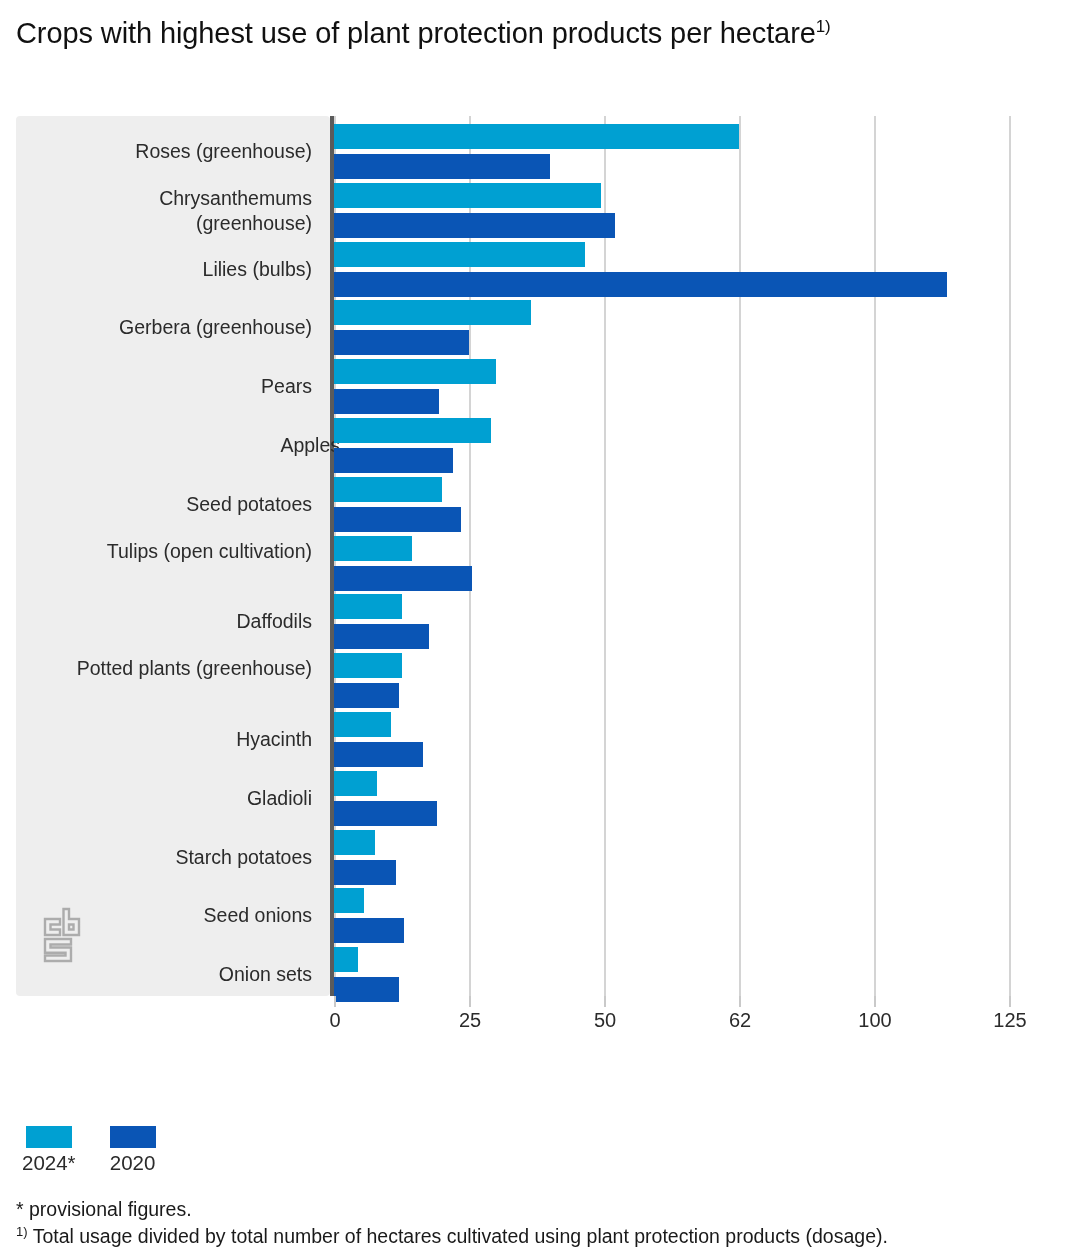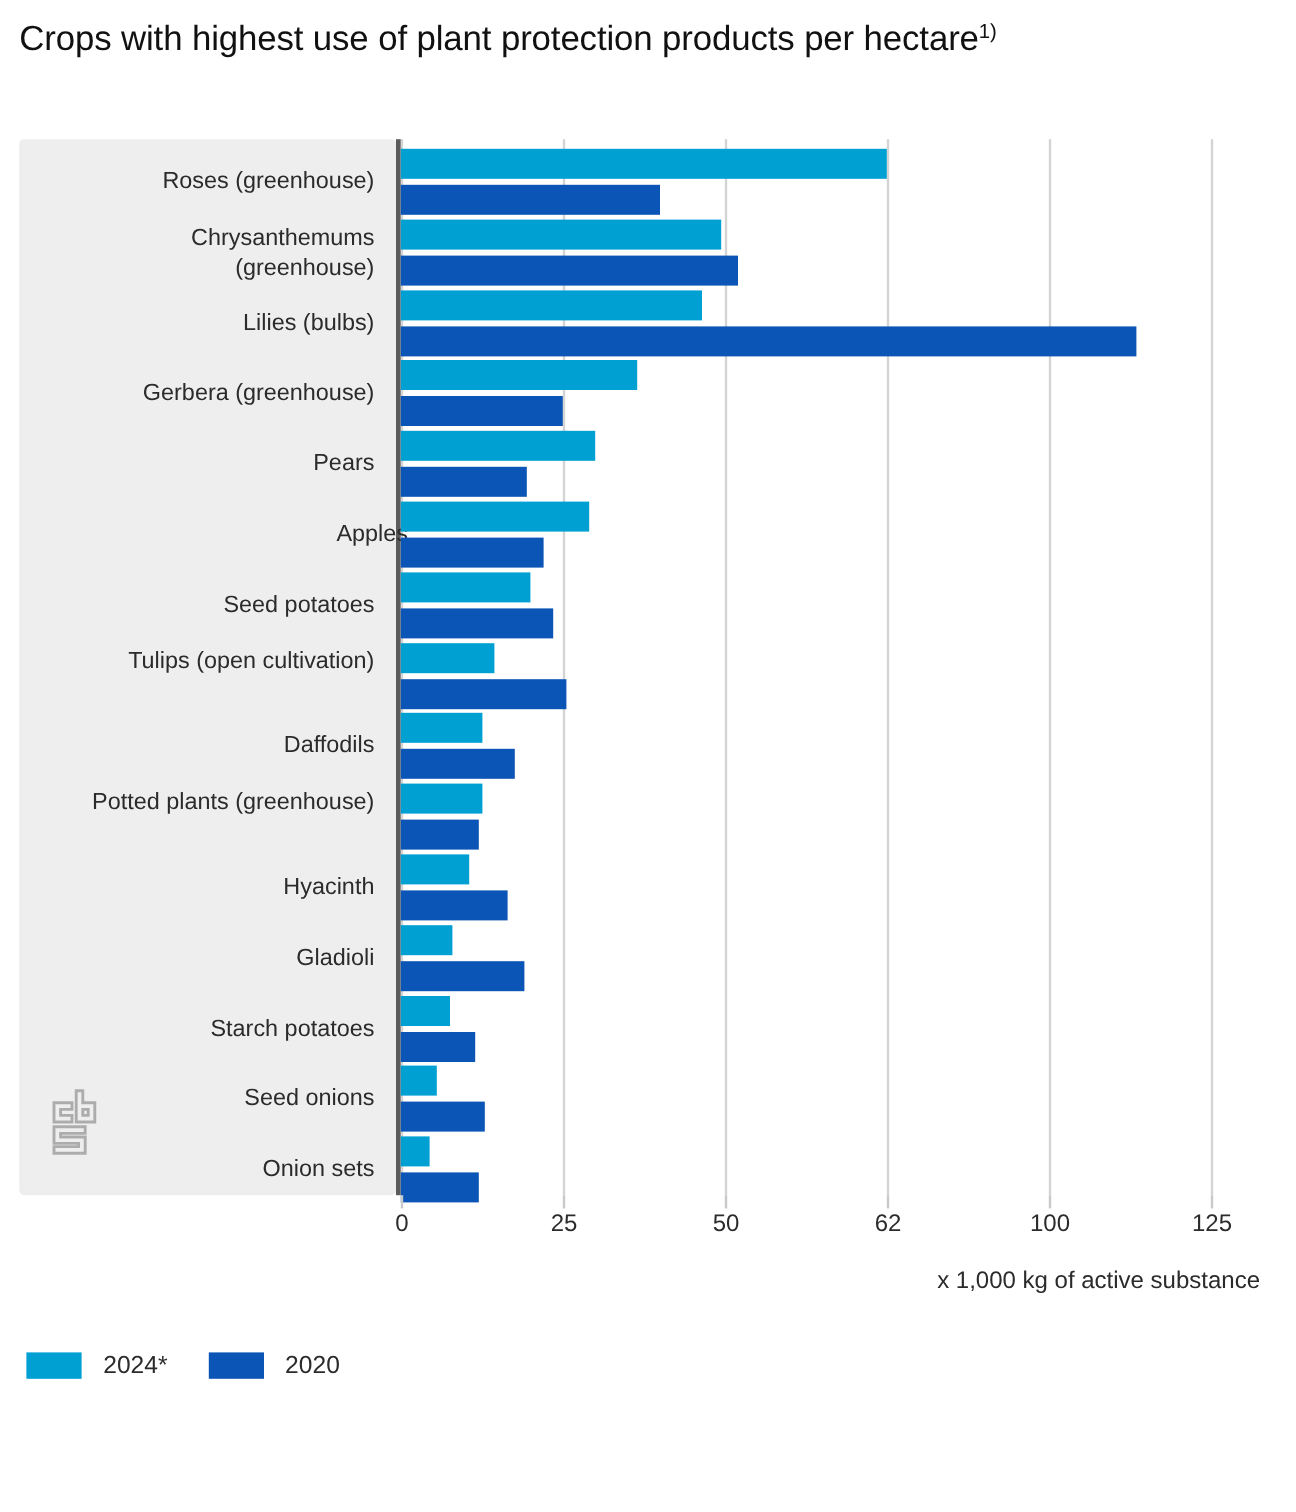--- a/index.html
+++ b/index.html
@@ -132,21 +132,22 @@
     position: absolute;
     left: 22px;
     top: 1126px;
     display: flex;
     align-items: center;
     gap: 34px;
   }
   .legend-item {
     display: flex;
     align-items: center;
-    gap: 18px;
+    gap: 3px;
+    flex-direction: column;
   }
   .legend-swatch {
     width: 46px;
     height: 22px;
     display: block;
   }
   .legend-label {
     font-size: 20.5px;
     color: #2b2b2b;
   }
@@ -280,28 +281,29 @@
       <div class="tick" style="left: 588px;"></div>
       <div class="tick-label" style="left: 589px;">50</div>
       <div class="tick" style="left: 723px;"></div>
       <div class="tick-label" style="left: 724px;">62</div>
       <div class="tick" style="left: 858px;"></div>
       <div class="tick-label" style="left: 859px;">100</div>
       <div class="tick" style="left: 993px;"></div>
       <div class="tick-label" style="left: 994px; text-align: center;">125</div>
     </div>
 
-  <div id="x-axis-title">x 1,000 kg of active substance</div>
 </div>
 
 <div id="legend">
   <div class="legend-item">
     <span class="legend-swatch" style="background:#00a0d2"></span>
     <span class="legend-label">2024*</span>
   </div>
   <div class="legend-item">
     <span class="legend-swatch" style="background:#0a55b5"></span>
     <span class="legend-label">2020</span>
   </div>
 </div>
 
 <div id="footnotes">
+  <div class="footnote-line"><span>*</span><span> provisional figures.</span></div>
+  <div class="footnote-line"><sup>1)</sup><span> Total usage divided by total number of hectares cultivated using plant protection products (dosage).</span></div>
 </div>
 
 </body></html>

